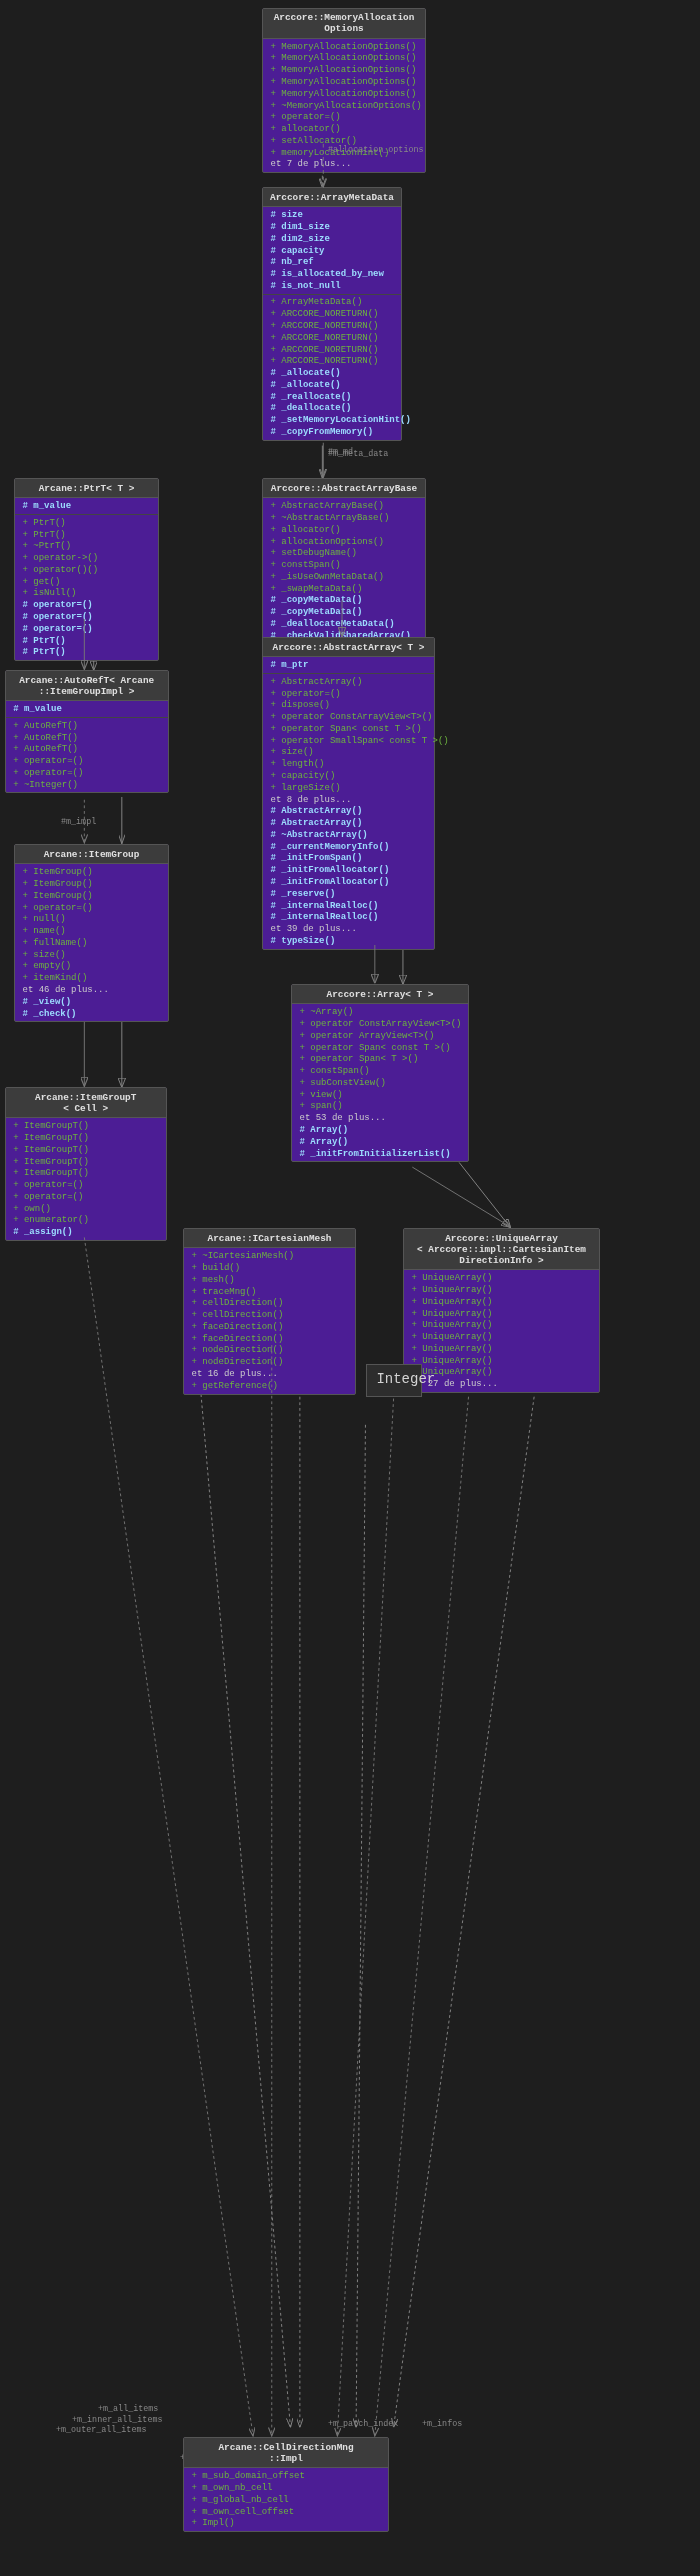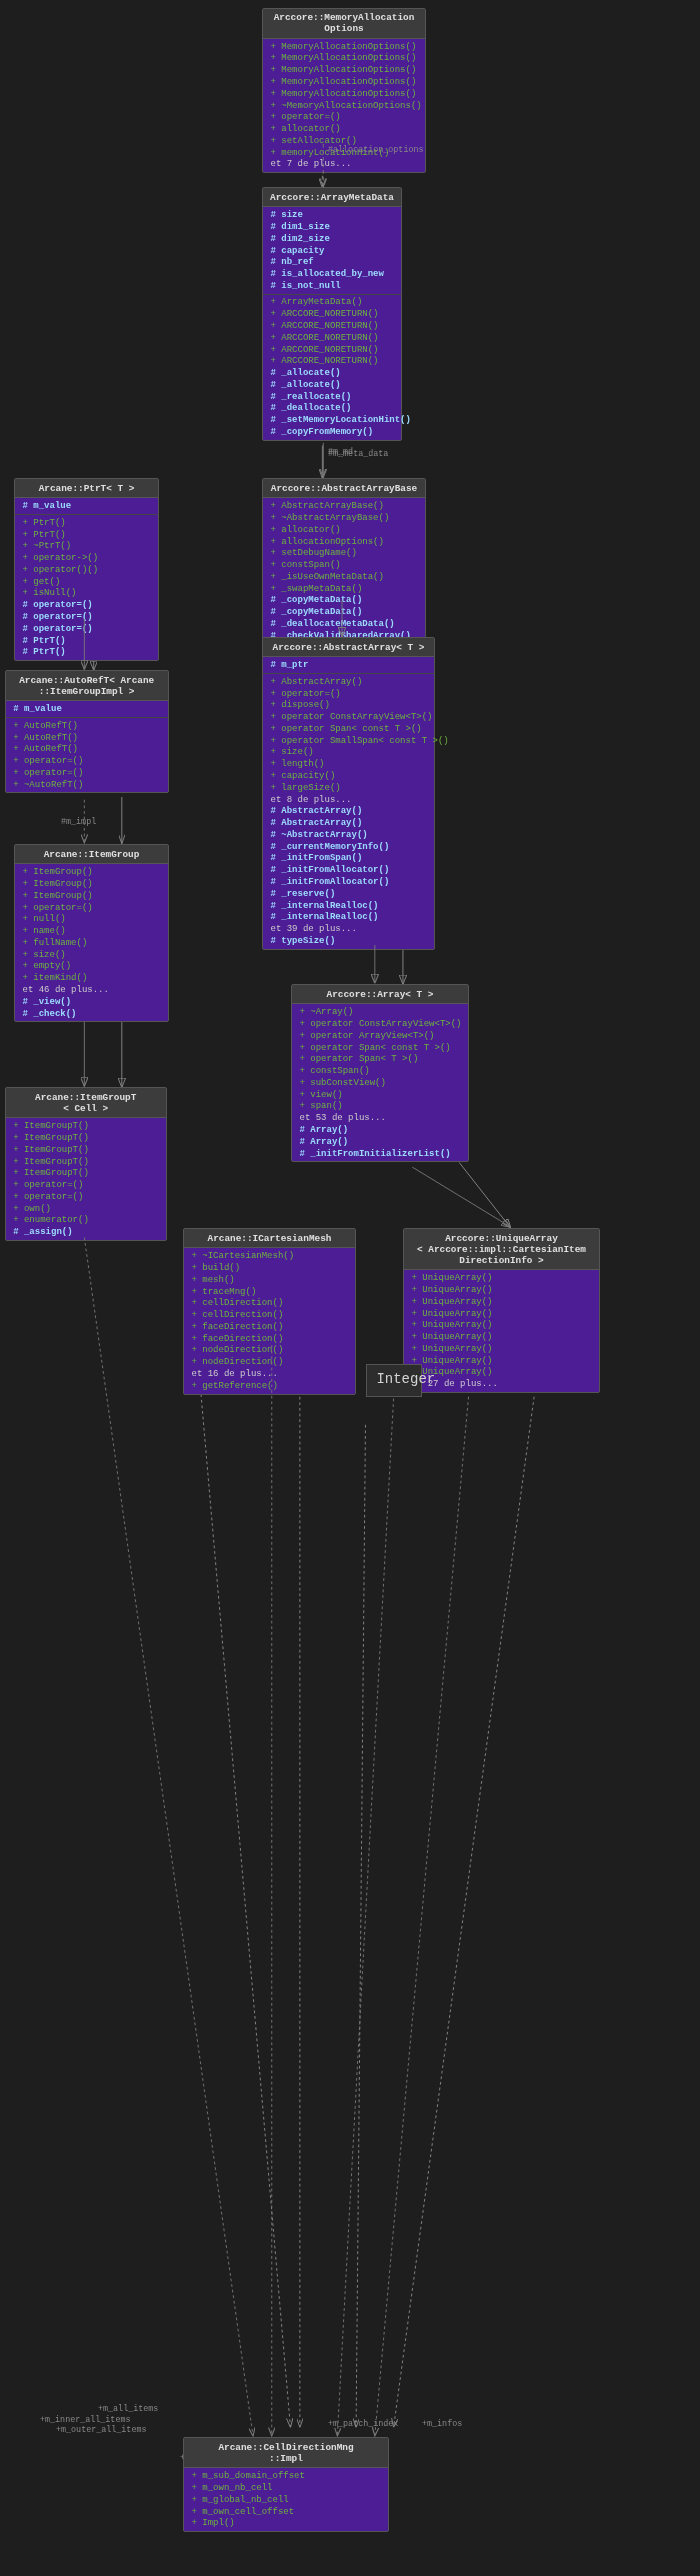--- a/index.html
+++ b/index.html
@@ -284,21 +284,21 @@
   <div class="title">Arcane::AutoRefT&lt; Arcane<br>::ItemGroupImpl &gt;</div>
   <div class="section">
     <div class="member hash"># m_value</div>
   </div>
   <div class="section">
     <div class="member public">+ AutoRefT()</div>
     <div class="member public">+ AutoRefT()</div>
     <div class="member public">+ AutoRefT()</div>
     <div class="member public">+ operator=()</div>
     <div class="member public">+ operator=()</div>
-    <div class="member public">+ ~AutoRefT()</div>
+    <div class="member public">+ ~Integer()</div>
   </div>
 </div>
 
 <div class="arrow-label" style="left:61px; top:817px;">#m_impl</div>
 
 <div class="uml-box" style="left:14px; top:844px; width:155px;">
   <div class="title">Arcane::ItemGroup</div>
   <div class="section">
     <div class="member public">+ ItemGroup()</div>
     <div class="member public">+ ItemGroup()</div>
@@ -348,21 +348,21 @@
     <div class="member">  et 16 de plus...</div>
     <div class="member public">+ getReference()</div>
   </div>
 </div>
 
 <div class="integer-box" style="left:366px; top:1364px; width:56px; height:33px;">
   <span>Integer</span>
 </div>
 
 <div class="arrow-label" style="left:56px; top:2404px;margin-left:42px;">+m_all_items</div>
-<div class="arrow-label" style="left:40px; top:2415px;">+m_inner_all_items</div>
+<div class="arrow-label" style="left:72px; top:2415px;">+m_inner_all_items</div>
 <div class="arrow-label" style="left:56px; top:2425px;">+m_outer_all_items</div>
 <div class="arrow-label" style="left:180px; top:2419px;margin-top:34px;">+m_cartesian_mesh</div>
 <div class="arrow-label" style="left:328px; top:2419px;">+m_patch_index</div>
 <div class="arrow-label" style="left:422px; top:2419px;">+m_infos</div>
 
 <div class="uml-box" style="left:183px; top:2437px; width:206px;">
   <div class="title">Arcane::CellDirectionMng<br>::Impl</div>
   <div class="section">
     <div class="member public">+ m_sub_domain_offset</div>
     <div class="member public">+ m_own_nb_cell</div>

